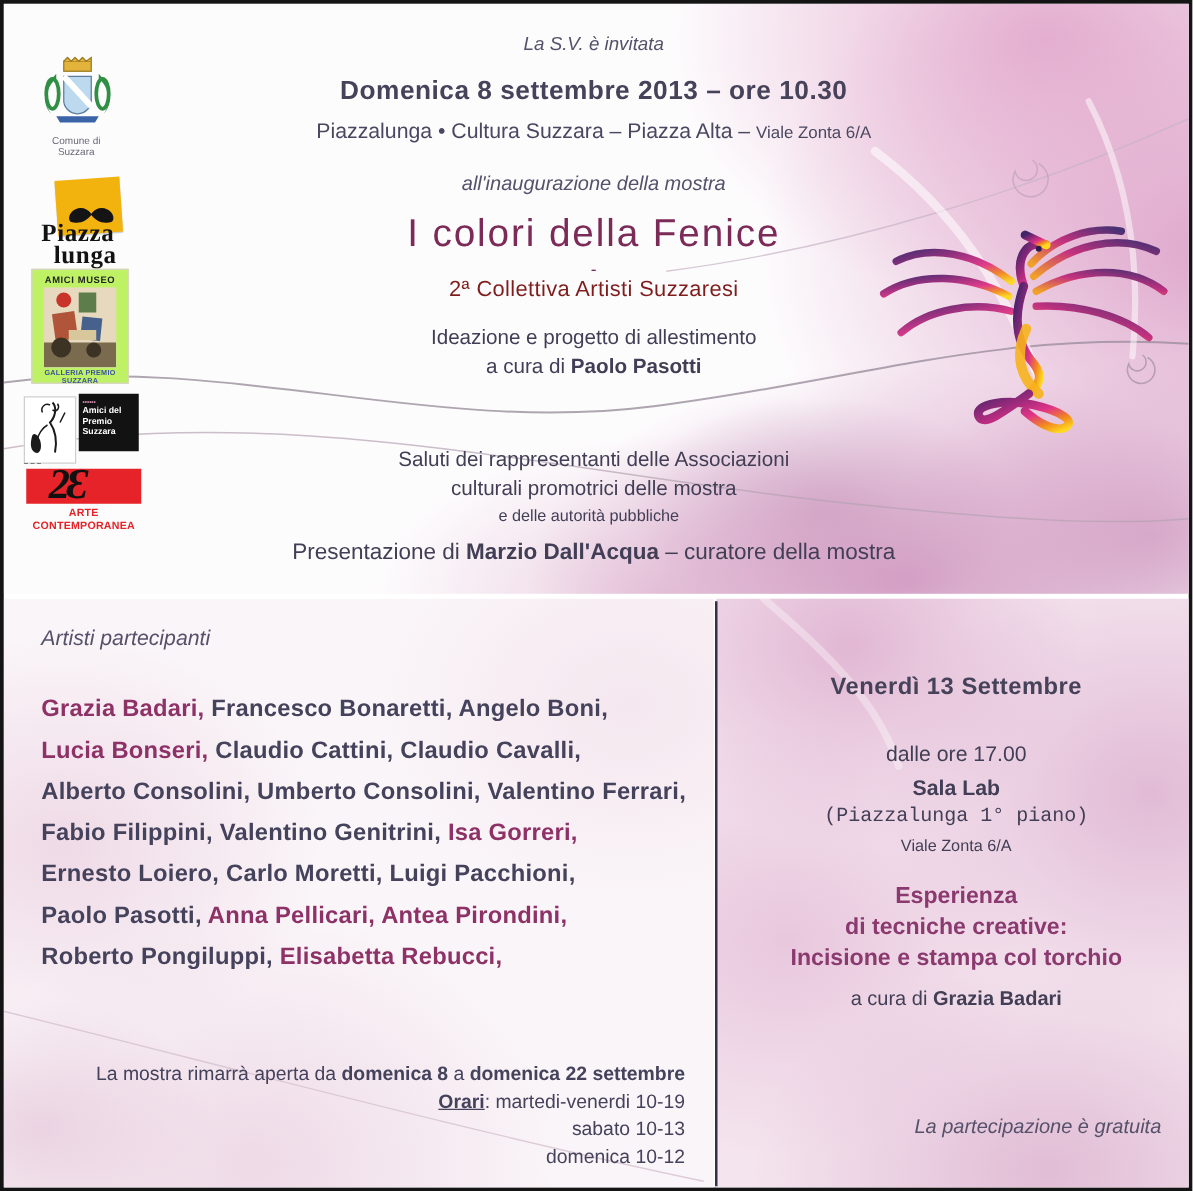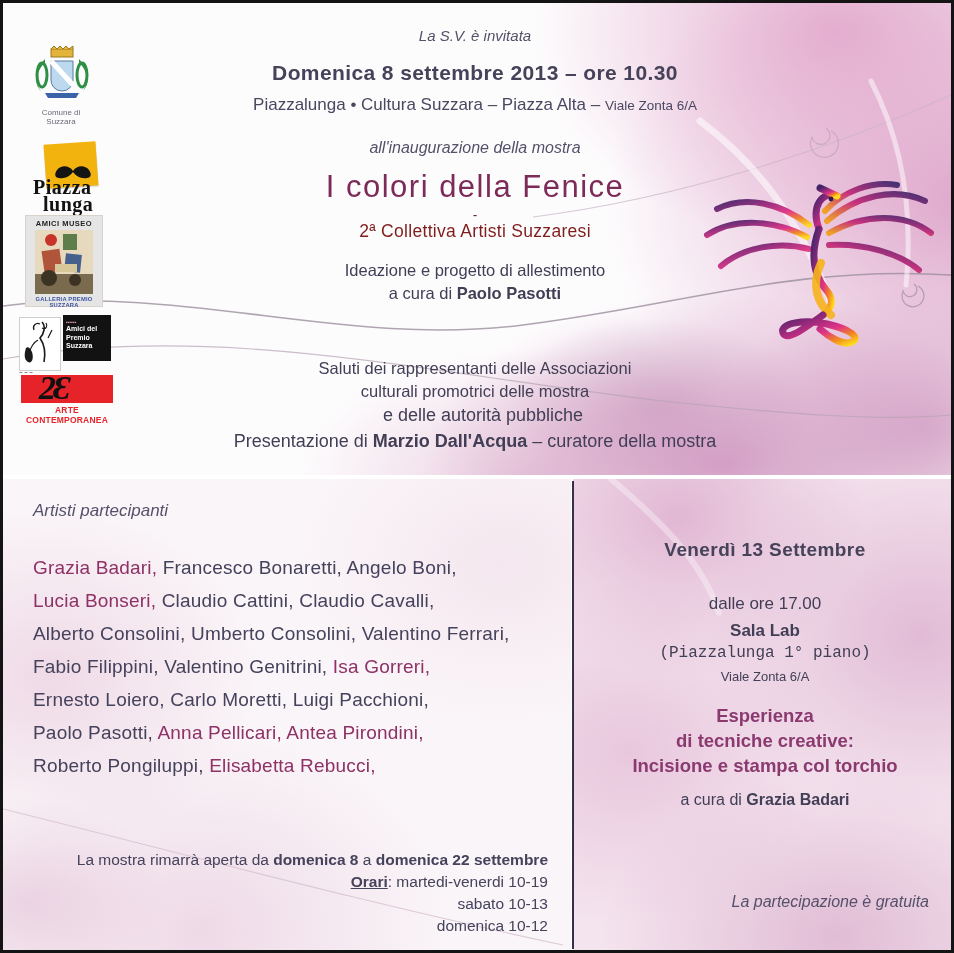--- a/index.html
+++ b/index.html
@@ -53,47 +53,47 @@
   .venue-line{left:472px;top:92px;font-size:17px;color:#4a4760;}
   .venue-line .small{font-size:13.5px;}
   .occasion{left:472px;top:136px;font-size:16px;color:#55516a;}
   .exhibit-title{left:472px;top:166px;font-size:31px;letter-spacing:1.5px;color:#7c2a57;}
   .exhibit-dash{left:472px;top:204px;font-size:14px;color:#7c2a57;}
   .exhibit-subtitle{left:472px;top:218px;font-size:17.5px;letter-spacing:.3px;color:#7f1d1d;}
   .design-1{left:472px;top:258px;font-size:16.5px;}
   .design-2{left:472px;top:281px;font-size:16.5px;}
   .greet-1{left:472px;top:356px;font-size:16.5px;}
   .greet-2{left:472px;top:379px;font-size:16.5px;}
-  .greet-3{left:480px;top:402px;font-size:18px;}
+  .greet-3{left:468px;top:402px;font-size:13px;}
   .present-line{left:472px;top:428px;font-size:18px;}
   
   .logo{position:absolute;}
   .logo-caption{font-size:8px;line-height:9px;color:#6b6878;text-align:center;}
   .crest-cap{left:30px;top:105px;width:56px;}
   .pl-box{left:30px;top:140px;width:74px;height:78px;}
   .pl-square{position:absolute;left:12px;top:0;width:52px;height:44px;background:#f3b30f;transform:rotate(-4deg);box-shadow:0 1px 1px rgba(0,0,0,.2);}
   .pl-word{position:absolute;left:0;top:36px;font-family:"Liberation Serif",serif;font-weight:700;color:#121212;font-size:20px;line-height:17px;letter-spacing:.5px;}
   .pl-sub{position:absolute;left:2px;top:72px;font-size:6.5px;color:#555;}
-  .am-box{left:22px;top:212px;width:76px;height:90px;background:#e5e5e5;border:1px solid #d8d2c8;text-align:center;}
+  .am-box{left:22px;top:212px;width:76px;height:90px;background:#bef264;border:1px solid #d8d2c8;text-align:center;}
   .am-title{font-size:7.5px;font-weight:700;color:#222;letter-spacing:.5px;margin-top:3px;}
   .am-art{position:relative;margin:2px auto 0;width:58px;height:64px;background:#e8ddc2;overflow:hidden;}
   .am-cap{font-size:5.8px;font-weight:700;color:#3b53a0;margin-top:2px;letter-spacing:.2px;}
   .pr-box{left:16px;top:310px;width:92px;height:66px;}
   .pr-sketch{position:absolute;left:0;top:4px;width:40px;height:52px;background:#fff;border:1px solid #cfcfcf;}
   .pr-sign{position:absolute;left:0;top:56px;font-size:6px;color:#222;font-style:italic;}
   .pr-black{position:absolute;left:44px;top:2px;width:48px;height:46px;background:#121212;color:#fff;padding:4px 3px;box-sizing:border-box;}
   .pr-black .tiny{font-size:5px;color:#e89cc0;}
   .pr-black .line{font-size:7px;font-weight:700;line-height:8.5px;}
   .ac-box{left:14px;top:372px;width:100px;height:44px;}
   .ac-red{position:absolute;left:4px;top:0;width:92px;height:28px;background:#e62329;}
   .ac-mark{position:absolute;left:22px;top:-6px;font-size:34px;font-weight:700;font-style:italic;color:#111;font-family:"Liberation Serif",serif;letter-spacing:-3px;}
   .ac-cap{position:absolute;left:0;top:30px;width:100px;text-align:center;font-size:8.5px;font-weight:700;color:#e62329;letter-spacing:.2px;}
   
   .artists-heading{left:30px;top:498px;font-size:17px;color:#55516a;}
-  .artists-list{position:absolute;left:30px;top:548px;font-size:19px;line-height:33px;color:#45425c;letter-spacing:.2px;}
+  .artists-list{position:absolute;left:30px;top:548px;font-size:19px;line-height:33px;color:#45425c;letter-spacing:.2px;font-weight:bold;}
   
   .opening{position:absolute;left:40px;top:846px;width:505px;text-align:right;font-size:15.5px;line-height:22px;color:#45425c;}
   .opening .u{text-decoration:underline;}
   
   .ws-date{left:762px;top:536px;font-size:19px;font-weight:700;letter-spacing:.4px;color:#454259;}
   .ws-time{left:762px;top:566px;font-size:17px;margin-top:25px;}
   .ws-room{left:762px;top:618px;font-size:17px;font-weight:700;}
   .ws-detail{left:762px;top:641px;font-size:16px;font-family:Liberation Mono, monospace;}
   .ws-addr{left:762px;top:666px;font-size:13px;}
   .ws-t1{left:762px;top:702px;font-size:18.5px;font-weight:700;color:#8b3a70;}

